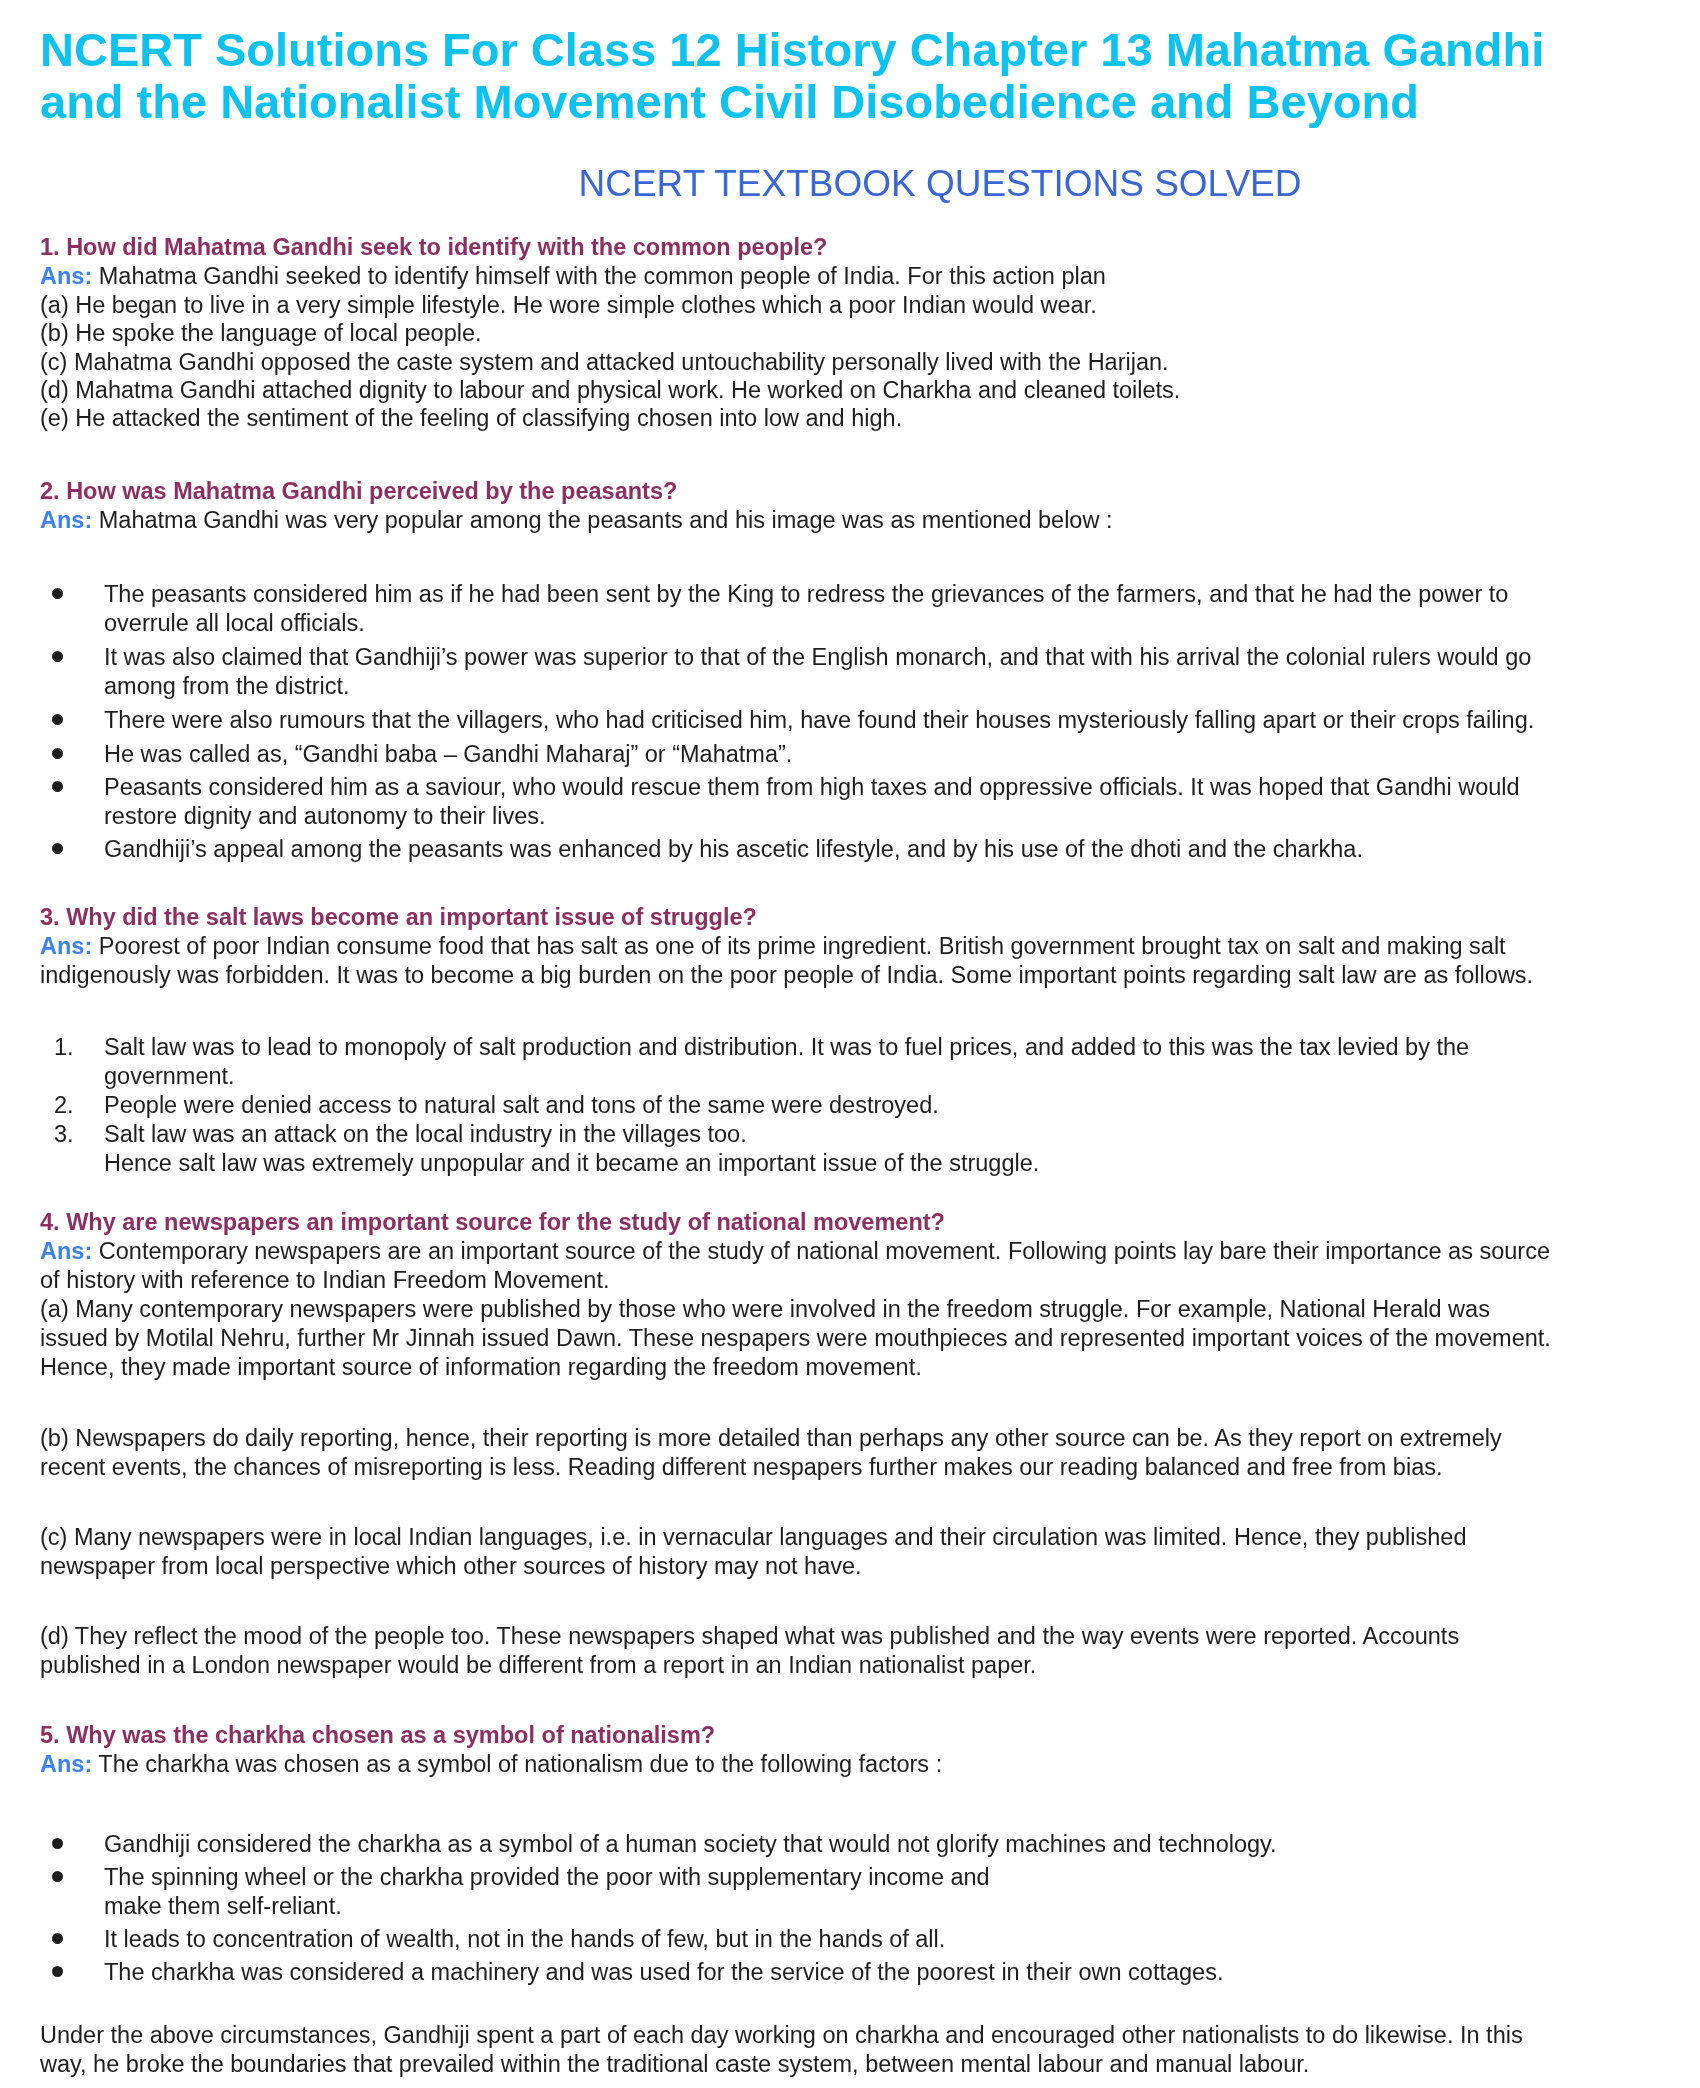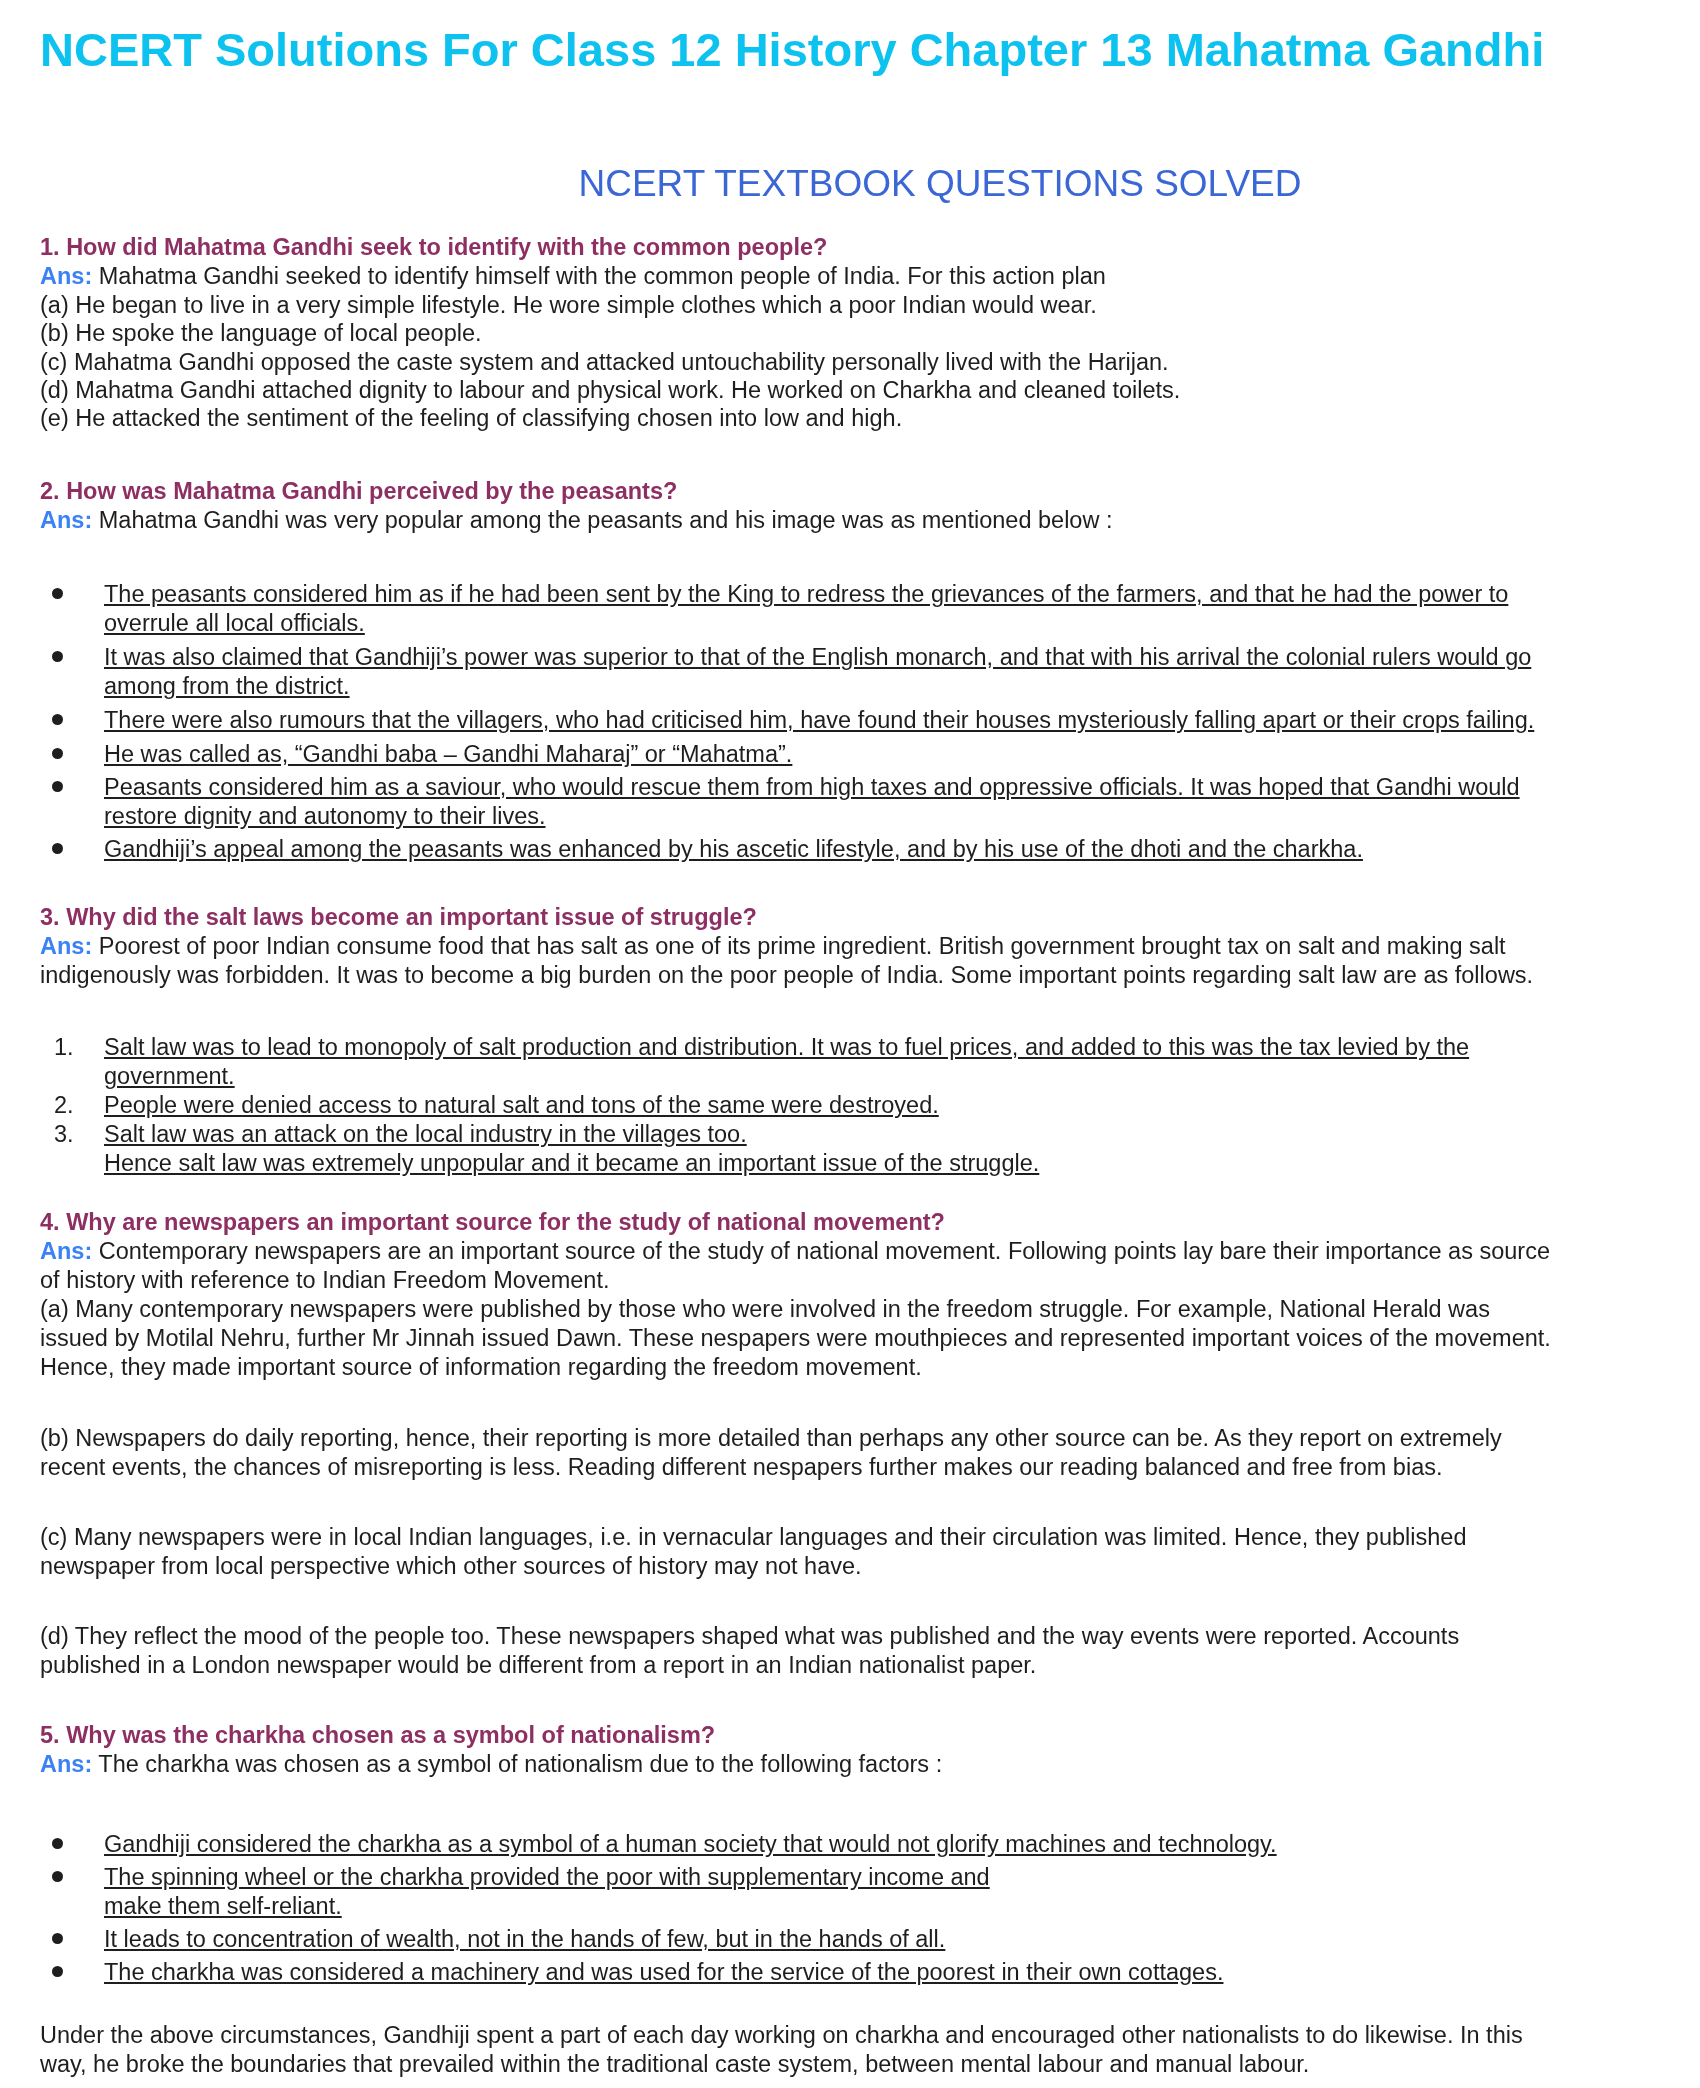--- a/index.html
+++ b/index.html
@@ -6,31 +6,32 @@
   body { width: 1700px; height: 2088px; position: relative; overflow: hidden;
          font-family: "Liberation Sans", sans-serif; color: #1e1e1e; }
   .page { position: absolute; left: 0; top: 0; width: 1564px; height: 2088px; }
   .title { position: absolute; left: 40px; top: 24px; width: 1640px;
            font-size: 47px; font-weight: bold; line-height: 52px; color: #0dc2ee; }
   .subtitle { position: absolute; left: 0; width: 1880px; top: 162px; text-align: center;
               font-size: 37px; color: #3a66d6; line-height: 44px; }
   .ln { position: absolute; left: 40px; font-size: 23.5px; line-height: 29px; white-space: nowrap; }
   .q { font-weight: bold; color: #8e2f63; }
   .ans { font-weight: bold; color: #3b82f6; }
-  .bul { position: absolute; left: 104px; font-size: 23.5px; line-height: 29px; white-space: nowrap; text-decoration: underline; }
+  .bul { position: absolute; left: 104px; font-size: 23.5px; line-height: 29px; white-space: nowrap; }
   .dot { position: absolute; left: 52px; width: 11px; height: 11px; border-radius: 50%; background: #1e1e1e; }
   .num { position: absolute; left: 54px; font-size: 23.5px; line-height: 29px; }
 </style>
 </head>
 <body>
 
 <div class="page">
 
   <div class="title">
     <div>NCERT Solutions For Class 12 History Chapter 13 Mahatma Gandhi</div>
+    <div>and the Nationalist Movement Civil Disobedience and Beyond</div>
   </div>
   <div class="subtitle">NCERT TEXTBOOK QUESTIONS SOLVED</div>
 
   <section>
     <div class="ln q" style="top:233px">1. How did Mahatma Gandhi seek to identify with the common people?</div>
     <div class="ln" style="top:262px"><span class="ans">Ans:</span> <span>Mahatma Gandhi seeked to identify himself with the common people of India. For this action plan</span></div>
     <div class="ln" style="top:291px">(a) He began to live in a very simple lifestyle. He wore simple clothes which a poor Indian would wear.</div>
     <div class="ln" style="top:319px">(b) He spoke the language of local people.</div>
     <div class="ln" style="top:348px">(c) Mahatma Gandhi opposed the caste system and attacked untouchability personally lived with the Harijan.</div>
     <div class="ln" style="top:376px">(d) Mahatma Gandhi attached dignity to labour and physical work. He worked on Charkha and cleaned toilets.</div>

